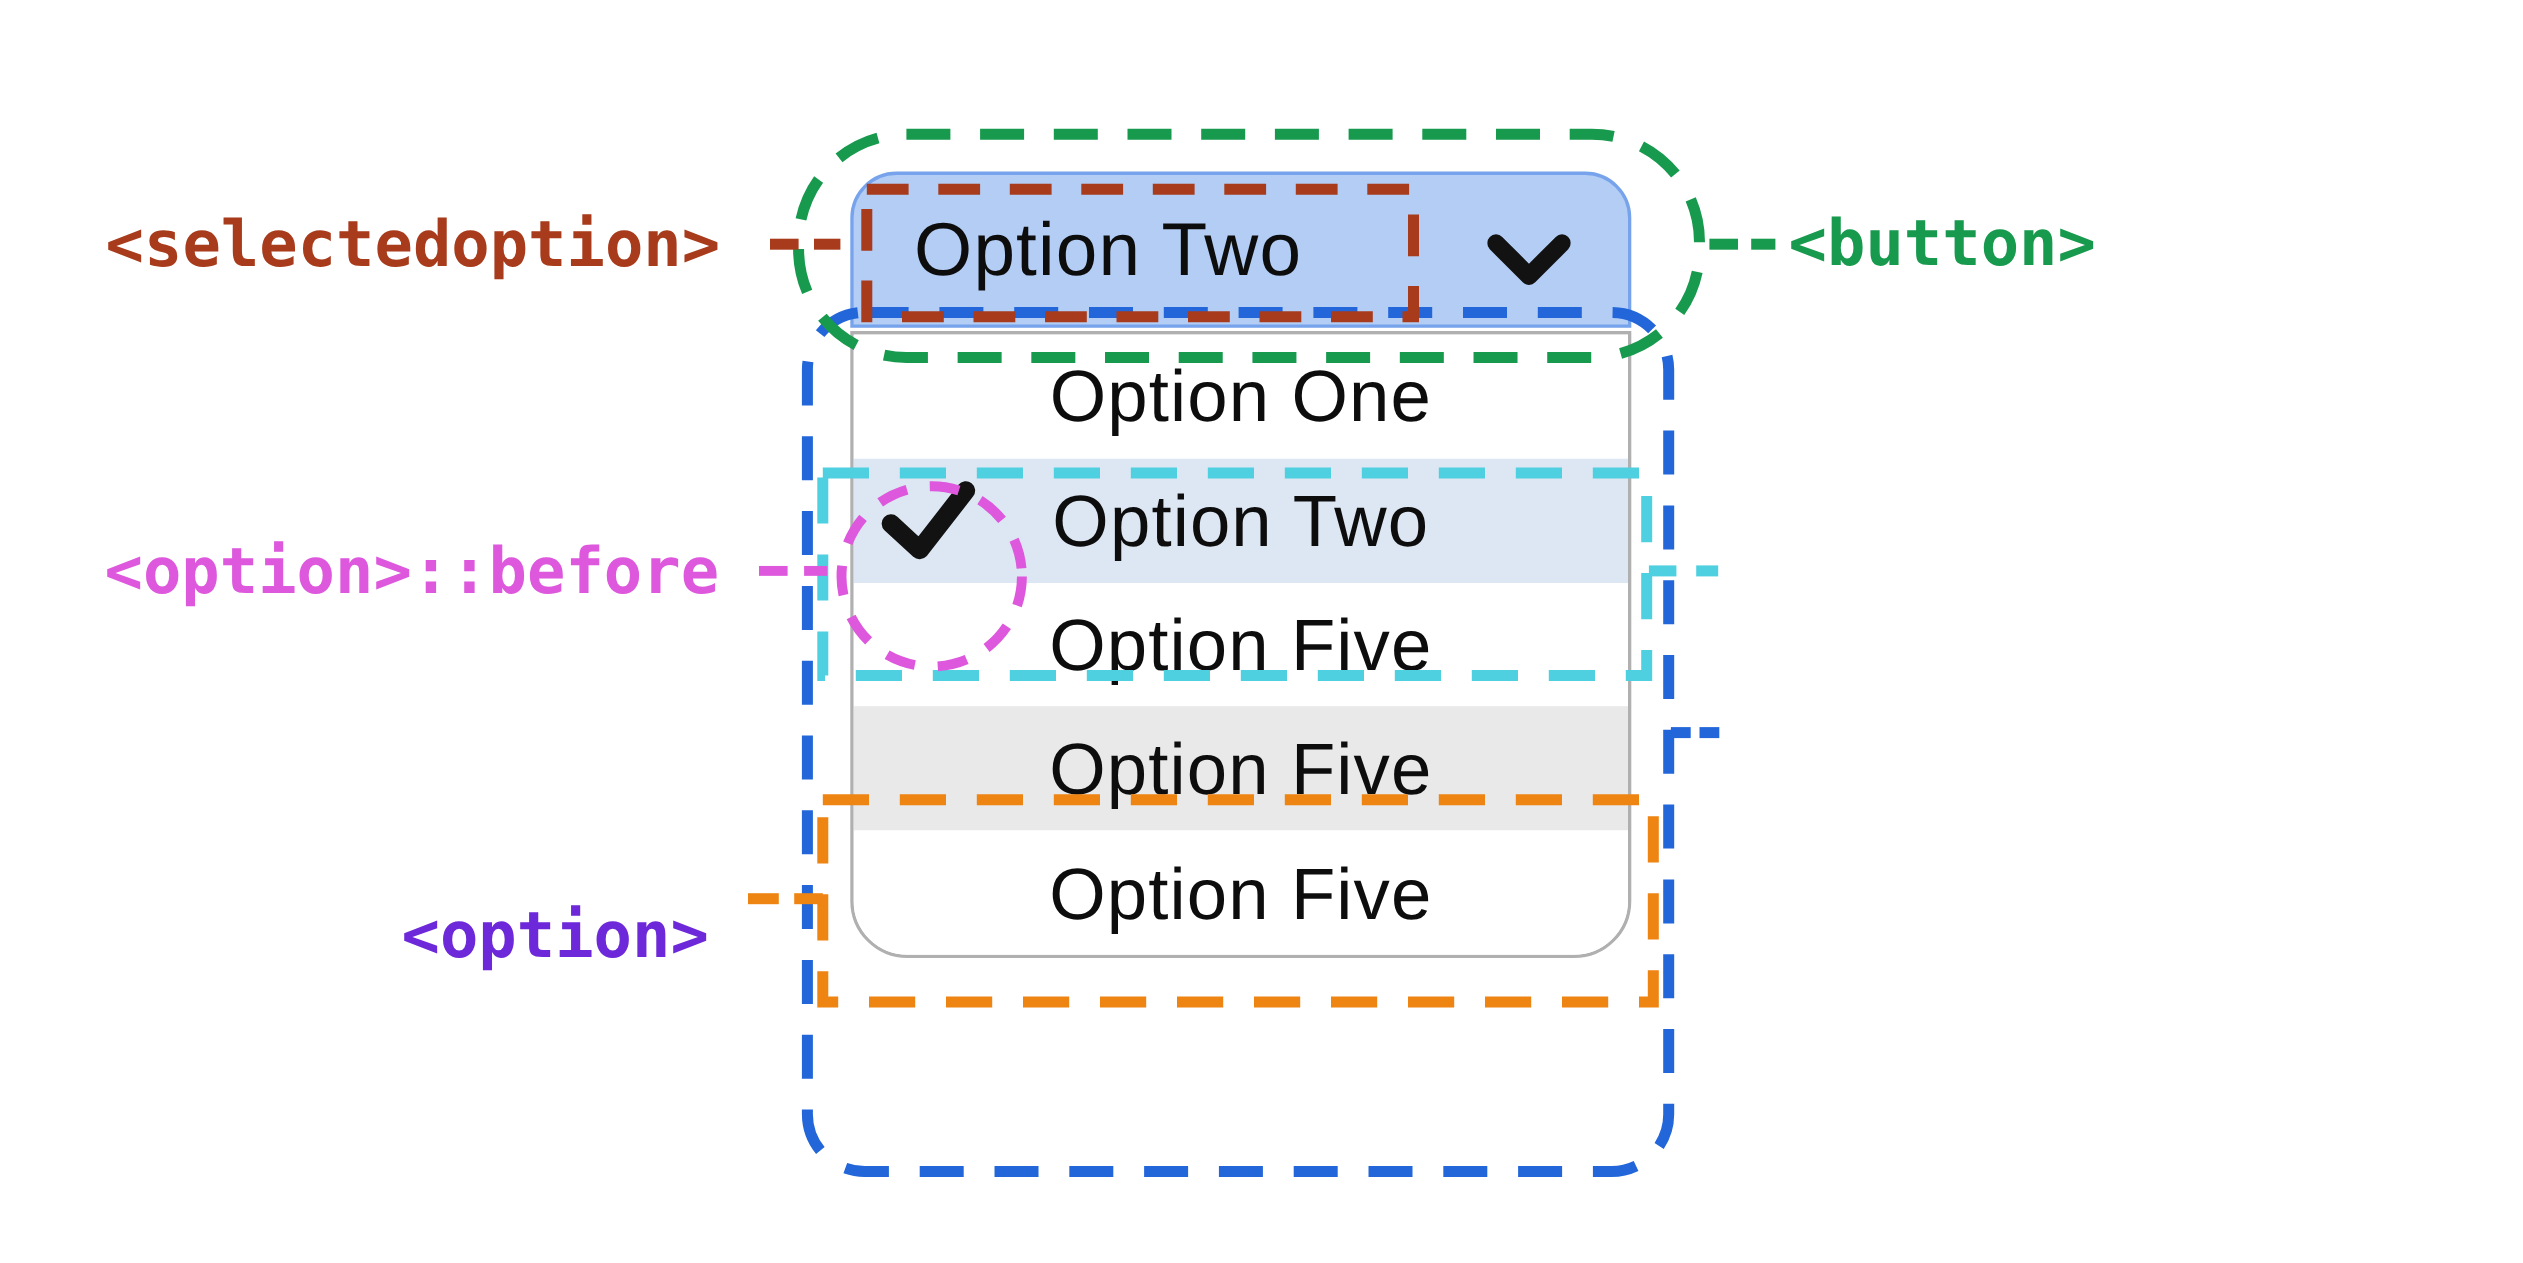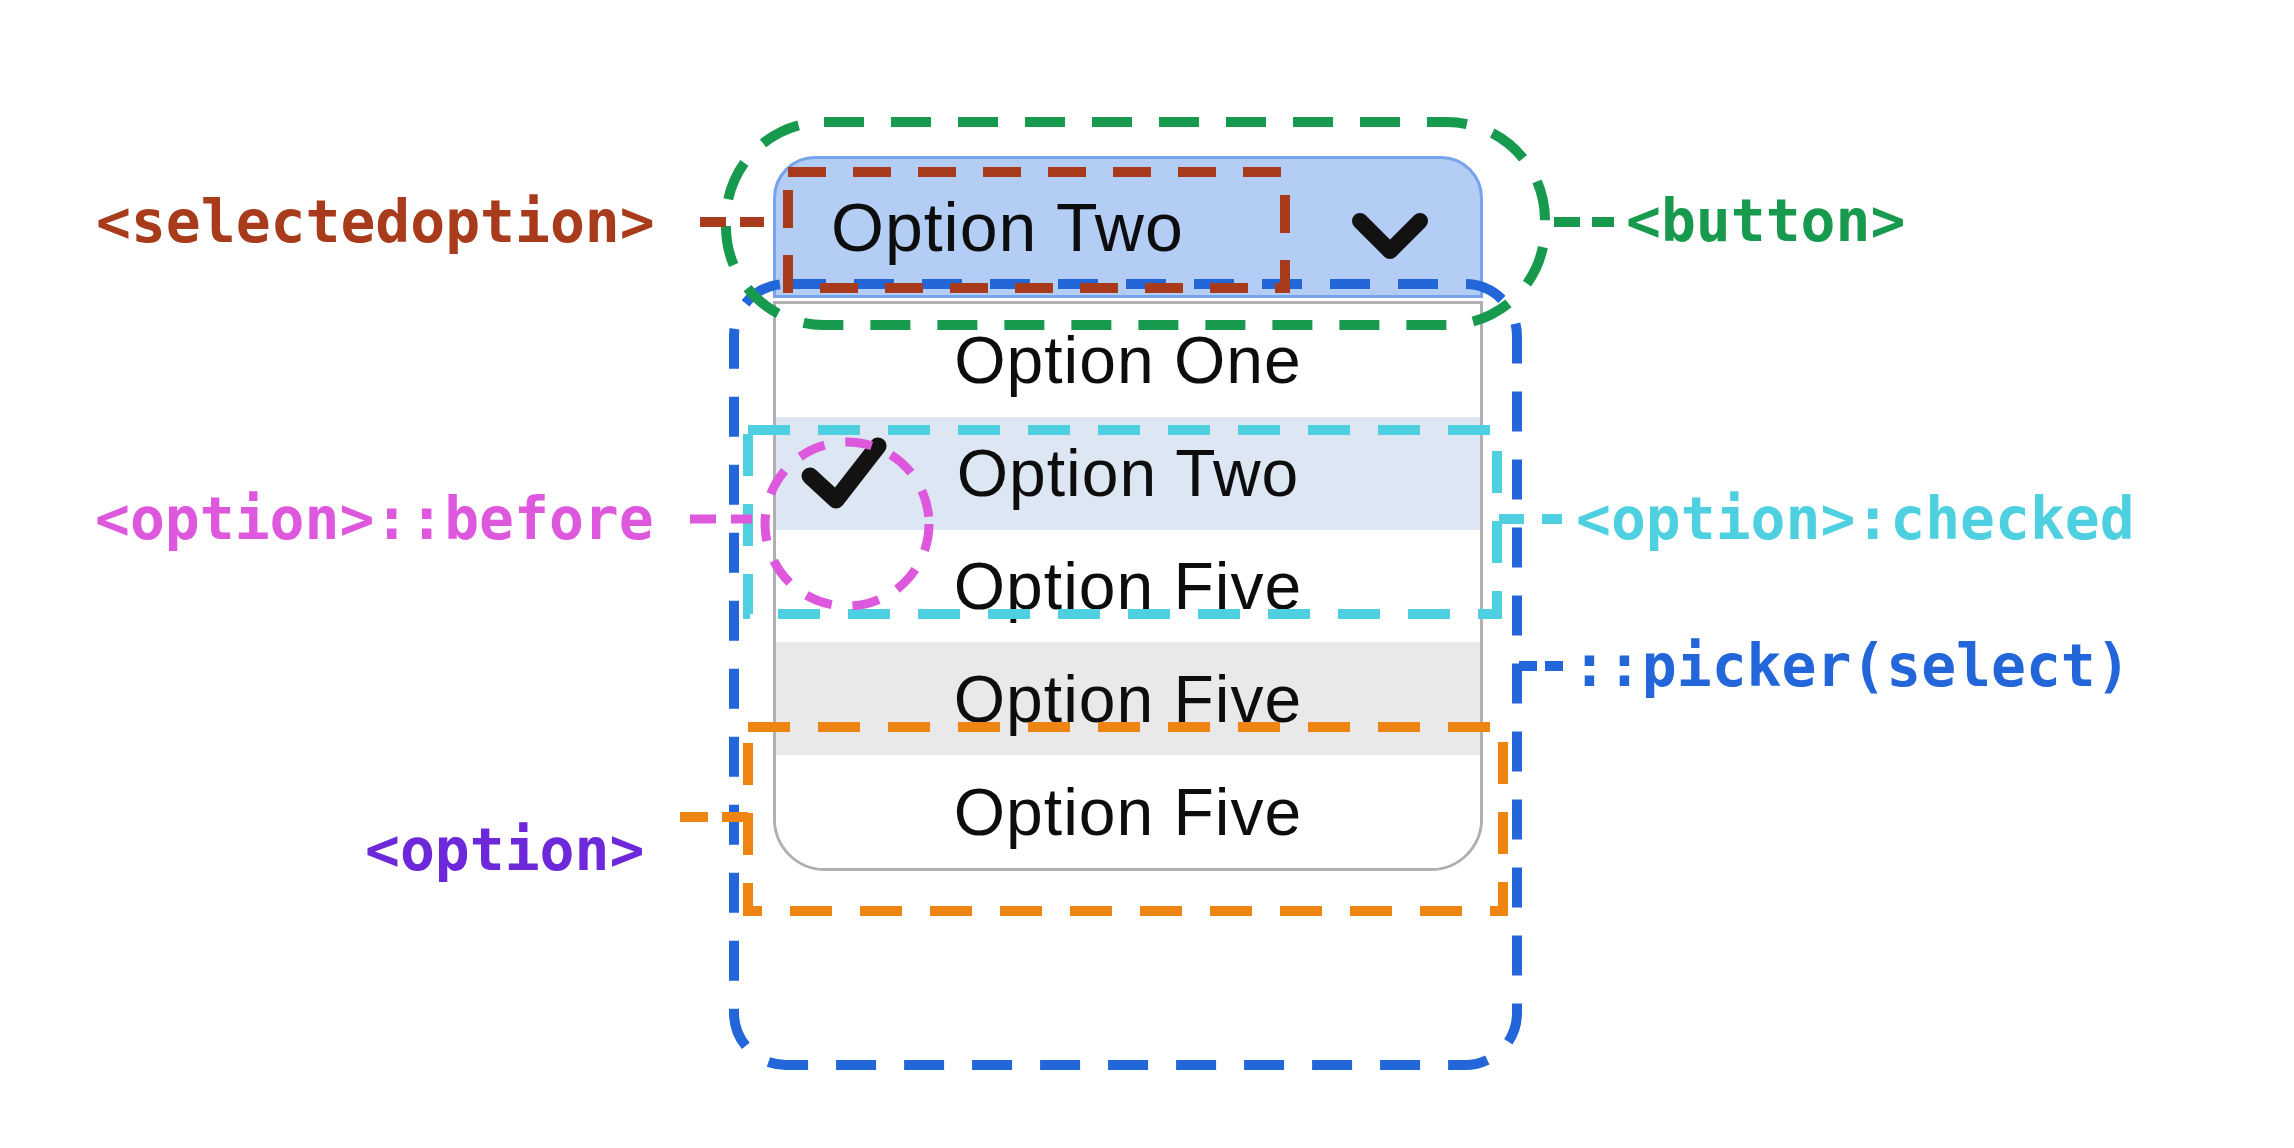--- a/index.html
+++ b/index.html
@@ -133,19 +133,17 @@
       <line x1="731" y1="519" x2="752" y2="519"></line>
     </g>
   </svg>
 
   <div class="anno-label" style="left: 96px; top: 222px; color: rgb(167, 59, 27);">&lt;selectedoption&gt;</div>
 
   <div class="anno-label" style="left: 95px; top: 519px; color: rgb(221, 88, 220);">&lt;option&gt;::before</div>
 
   <div class="anno-label" style="left: 1626px; top: 221px; color: rgb(24, 154, 78);">&lt;button&gt;</div>
 
-  <div class="anno-label" style="left: 1576px; top: 519px; color: rgb(79, 208, 224);">&lt;option&gt;:checked</div>
 
-  <div class="anno-label" style="left: 1572px; top: 666px; color: rgb(34, 102, 217);">::picker(select)</div>
 
   <div class="anno-label" style="left: 365px; top: 850px; color: #6d28d9;">&lt;option&gt;</div>
 
 </div>
 
 </body></html>

